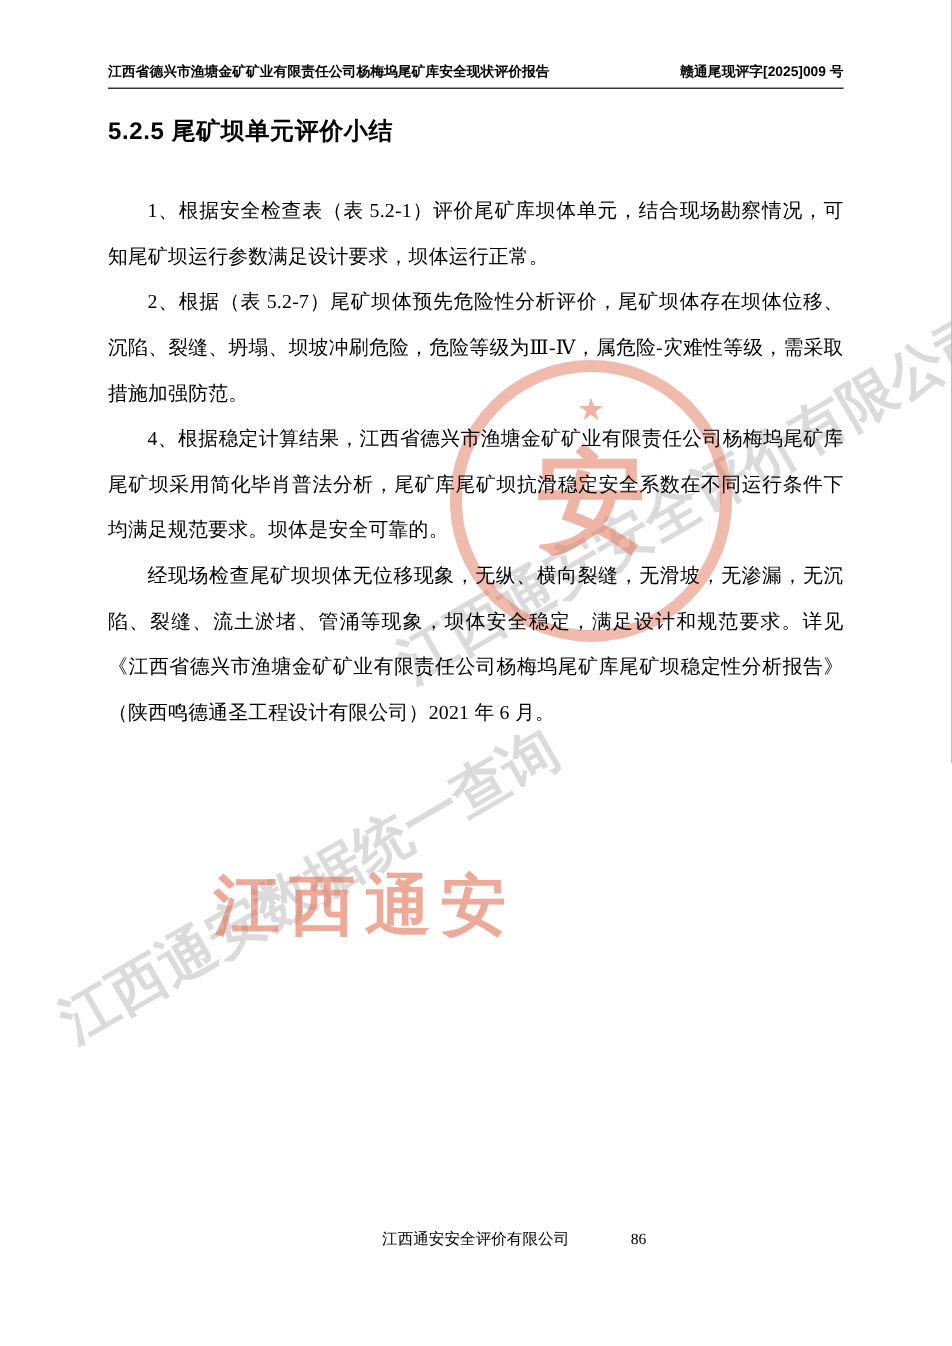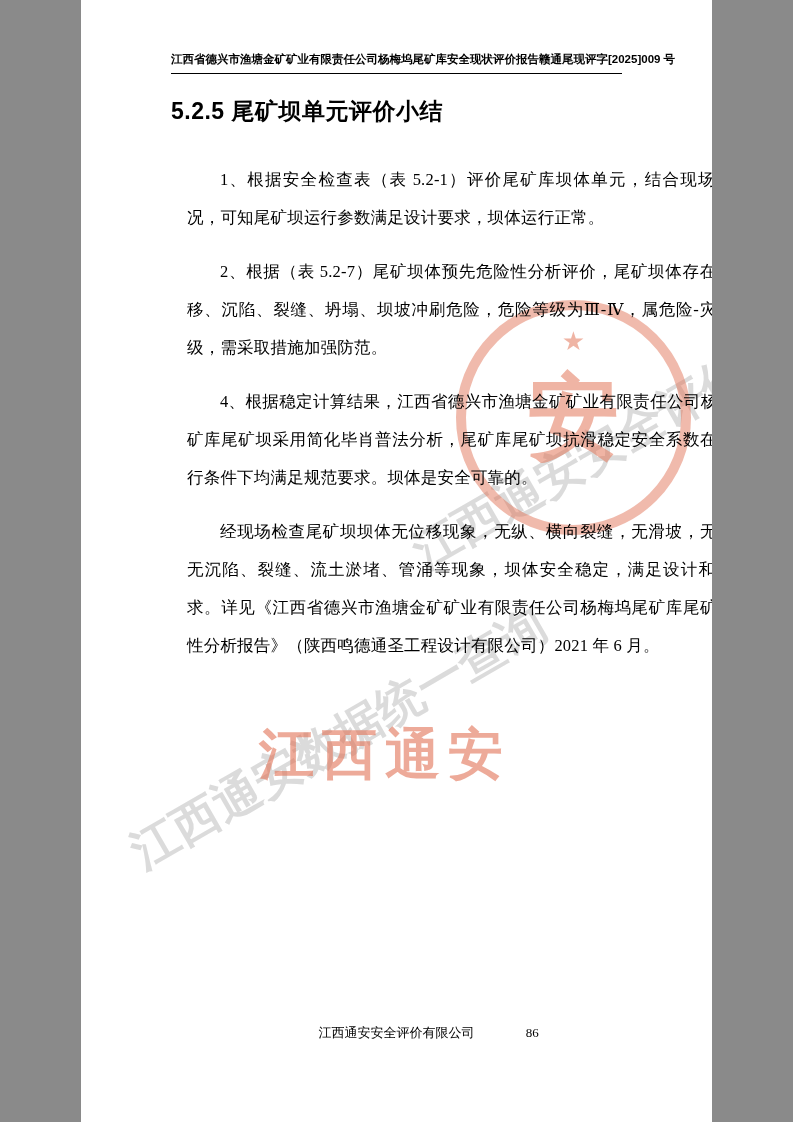--- a/index.html
+++ b/index.html
@@ -2,21 +2,21 @@
 <html><head>
 <meta charset="utf-8">
 <style>
   html, body {
     margin: 0;
     padding: 0;
     background: #8a8a8a;
   }
   .page {
     position: relative;
-    width: 631px;
+    width: 793px;
     height: 1122px;
     background: #ffffff;
     margin: 0 auto;
     overflow: hidden;
     font-family: "Liberation Serif", "DejaVu Serif", serif;
     color: #000000;
   }
 
   
   .header {
@@ -46,29 +46,29 @@
 
   
   .content {
     position: absolute;
     top: 96px;
     left: 90px;
     width: 613px;
   }
   h2.section-title {
     font-family: "Liberation Sans", sans-serif;
-    font-size: 23px;
+    font-size: 20px;
     font-weight: bold;
     margin: 0 0 34px 0;
     letter-spacing: 0.5px;
   }
   p.para {
     font-size: 16.5px;
     line-height: 38px;
-    margin: 16px;
+    margin: 0;
     text-align: justify;
     text-justify: inter-ideograph;
     text-indent: 33px;
     letter-spacing: 0.2px;
   }
 
   
   .footer {
     position: absolute;
     bottom: 80px;

